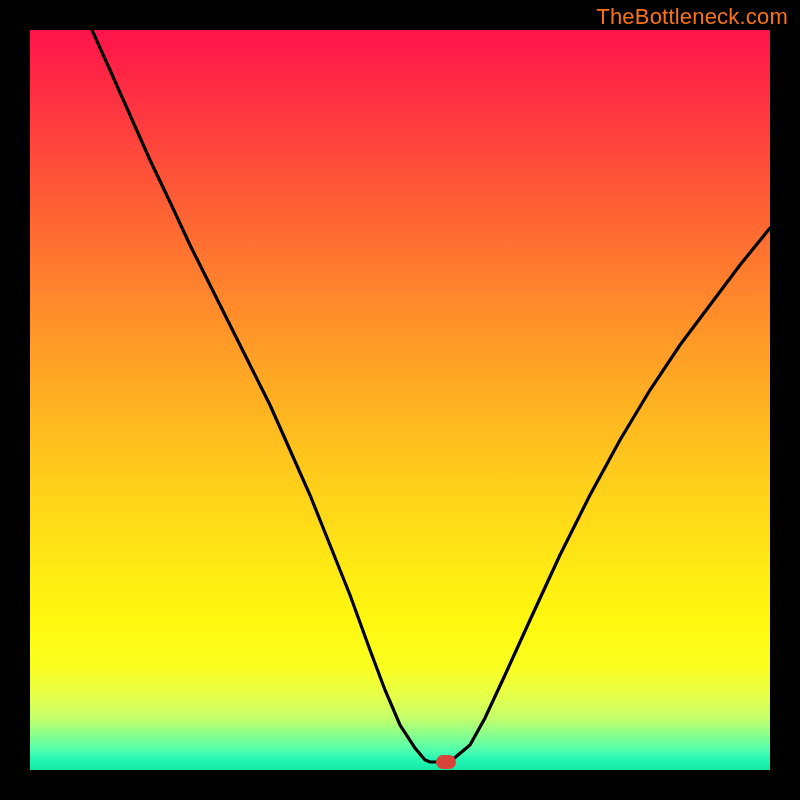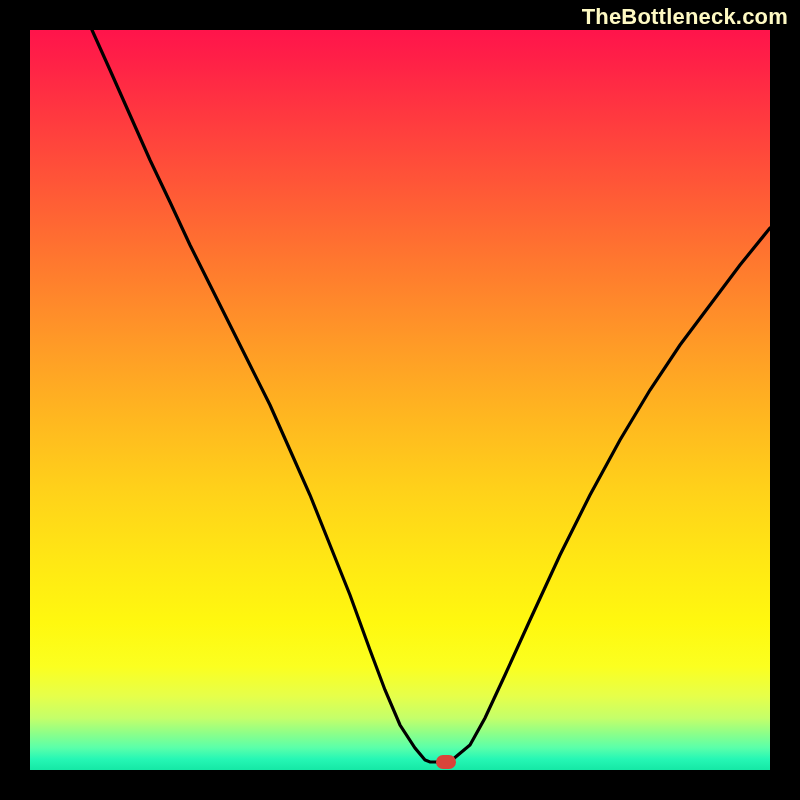--- a/index.html
+++ b/index.html
@@ -8,23 +8,23 @@
     height: 800px;
     background: #000;
     position: relative;
     font-family: Arial, Helvetica, sans-serif;
     overflow: hidden;
   }
   .watermark {
     position: absolute;
     top: 4px;
     right: 12px;
-    color: #fef9c3;
+    color: #f97316;
     font-size: 22px;
-    font-weight: 700;
+    font-weight: 400;
     letter-spacing: 0.2px;
     z-index: 20;
   }
   .plot-area {
     position: absolute;
     left: 30px;
     top: 30px;
     width: 740px;
     height: 740px;
     overflow: hidden;

